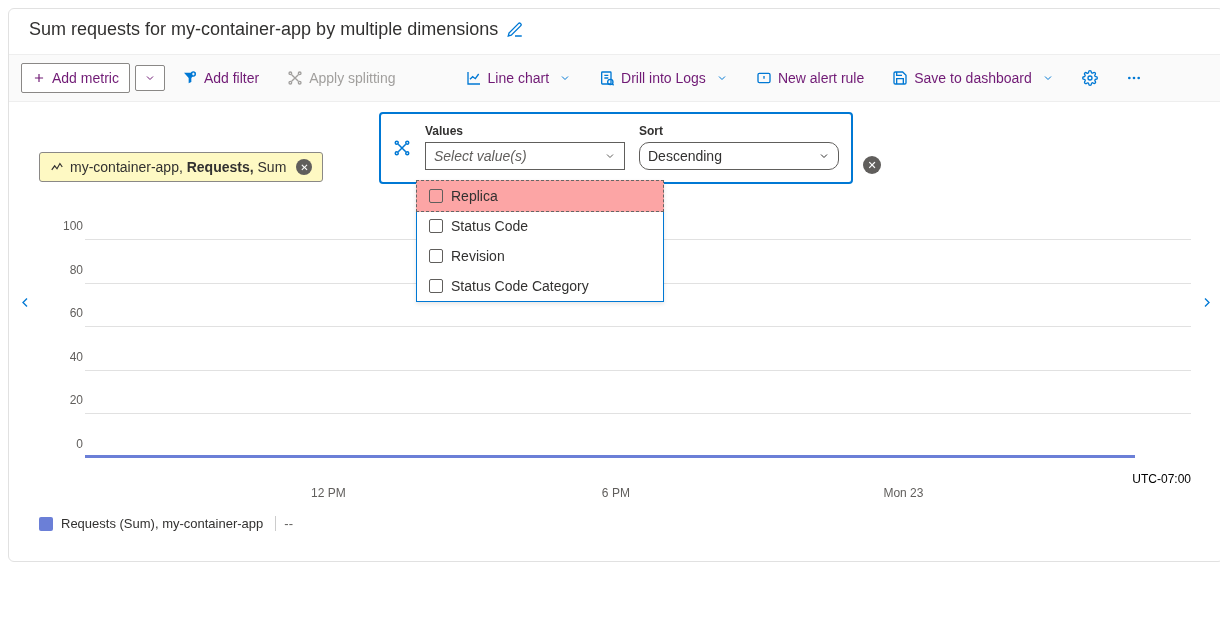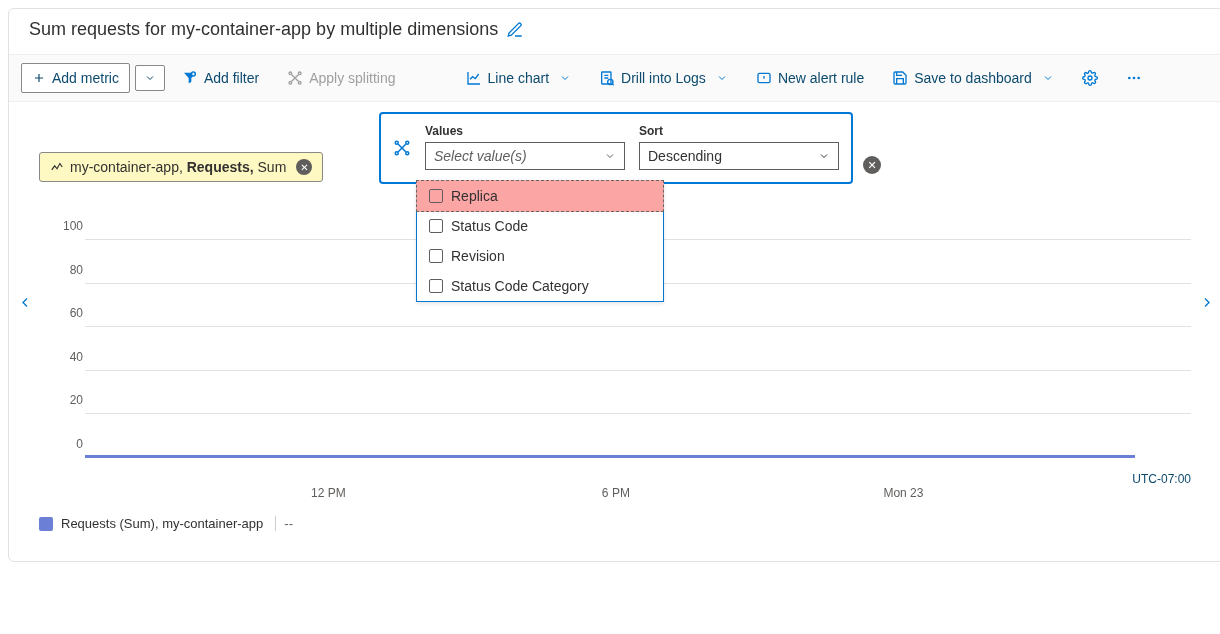--- a/index.html
+++ b/index.html
@@ -3,58 +3,58 @@
   <meta charset="utf-8">
   <style>
     * { box-sizing: border-box; margin: 0; padding: 0; }
     body { font-family: 'Segoe UI', Arial, sans-serif; font-size: 14px; color: #323130; background: #fff; }
     .container { border: 1px solid #e1e1e1; border-radius: 6px; margin: 8px; overflow: hidden; width: 1216px; }
     
     .title-bar { padding: 10px 20px 14px; display: flex; align-items: center; gap: 8px; font-size: 18px; }
     .edit-icon { color: #0078d4; cursor: pointer; }
     
     .toolbar { padding: 8px 12px; display: flex; align-items: center; gap: 6px; border-top: 1px solid #eee; border-bottom: 1px solid #eee; background: #fafafa; }
-    .btn { display: inline-flex; align-items: center; gap: 6px; padding: 6px 10px; border: 1px solid transparent; background: transparent; cursor: pointer; font-size: 14px; color: #0c4a6e; border-radius: 2px; }
+    .btn { display: inline-flex; align-items: center; gap: 6px; padding: 6px 10px; border: 1px solid transparent; background: transparent; cursor: pointer; font-size: 14px; color: #701a75; border-radius: 2px; }
     .btn-bordered { border: 1px solid #8a8886; background: #fff; }
     .btn-split { border-left: 1px solid #8a8886; margin-left: -1px; padding: 6px 8px; }
     .icon { display: inline-flex; align-items: center; justify-content: center; }
     .blue-icon { color: #0078d4; }
     .disabled { color: #a19f9d; cursor: default; }
     .spacer { width: 36px; }
     .chevron { margin-left: 4px; }
 
     .chart-area { position: relative; padding: 20px 20px 10px; }
     
     .metric-chip { position: absolute; left: 30px; top: 50px; border: 1px solid #8a8886; border-radius: 3px; padding: 6px 10px; display: flex; align-items: center; gap: 6px; background: #fef9c3; }
     .close-chip { background: #605e5c; color: #fff; border-radius: 50%; width: 16px; height: 16px; display: inline-flex; align-items: center; justify-content: center; font-size: 10px; cursor: pointer; margin-left: 4px; }
     
     .splitting-panel { position: absolute; left: 370px; top: 10px; border: 2px solid #0078d4; border-radius: 4px; background: #fff; padding: 10px 12px 12px 44px; display: flex; gap: 14px; z-index: 5; }
     .splitting-icon { position: absolute; left: 12px; top: 50%; transform: translateY(-50%); color: #0078d4; }
     .field-group { display: flex; flex-direction: column; gap: 4px; }
     .field-label { font-weight: 600; font-size: 12px; }
     .field-input { border: 1px solid #605e5c; padding: 4px 8px; font-size: 14px; height: 28px; }
     .values-input { width: 200px; font-style: italic; color: #605e5c; display: flex; align-items: center; justify-content: space-between; cursor: pointer; }
     .limit-input { width: 70px; }
-    .sort-input { width: 200px; display: flex; align-items: center; justify-content: space-between; cursor: pointer; }
+    .sort-input { width: 200px; display: flex; align-items: center; justify-content: space-between; cursor: pointer; border-radius: 10px; }
     .panel-close { position: absolute; right: -30px; top: 42px; background: #605e5c; color: #fff; border-radius: 50%; width: 18px; height: 18px; display: inline-flex; align-items: center; justify-content: center; font-size: 11px; cursor: pointer; }
     
     .dropdown { position: absolute; left: 407px; top: 78px; width: 248px; border: 1px solid #0078d4; background: #fff; z-index: 10; box-shadow: 0 2px 4px rgba(0,0,0,0.1); }
     .dropdown-item { padding: 7px 12px; display: flex; align-items: center; gap: 8px; cursor: pointer; }
     .dropdown-item.highlighted { background: #fca5a5; border: 1px dashed #666; margin: -1px; }
     .checkbox { width: 14px; height: 14px; border: 1px solid #605e5c; border-radius: 2px; }
     
     .chart-body { margin-top: 96px; position: relative; height: 280px; }
     .y-axis { position: absolute; left: 24px; top: 0; bottom: 40px; width: 30px; }
     .y-tick { position: absolute; right: 0; font-size: 12px; color: #605e5c; transform: translateY(-50%); }
     .gridlines { position: absolute; left: 56px; right: 12px; top: 0; bottom: 40px; }
     .gridline { position: absolute; left: 0; right: 0; height: 1px; background: #e1e1e1; }
     .baseline { position: absolute; left: 56px; right: 68px; bottom: 40px; height: 3px; background: #6b7fd7; }
     .x-axis { position: absolute; left: 56px; right: 12px; bottom: 12px; display: flex; }
     .x-tick { position: absolute; font-size: 12px; color: #605e5c; transform: translateX(-50%); }
-    .tz-label { position: absolute; right: 12px; bottom: 12px; font-size: 12px; color: #0c4a6e; }
+    .tz-label { position: absolute; right: 12px; bottom: 12px; font-size: 12px; color: #000000; }
     
     .nav-chevron { position: absolute; top: 50%; transform: translateY(-50%); color: #0078d4; cursor: pointer; font-size: 20px; padding: 6px; }
     .nav-left { left: 2px; } .nav-right { right: 2px; }
     
     .legend { padding: 8px 30px 30px; display: flex; align-items: center; gap: 8px; font-size: 13px; }
     .legend-sw { width: 14px; height: 14px; background: #6b7fd7; border-radius: 2px; }
     .legend-val { color: #605e5c; border-left: 1px solid #ccc; padding-left: 8px; margin-left: 4px; }
   </style>
 </head>
 <body>

